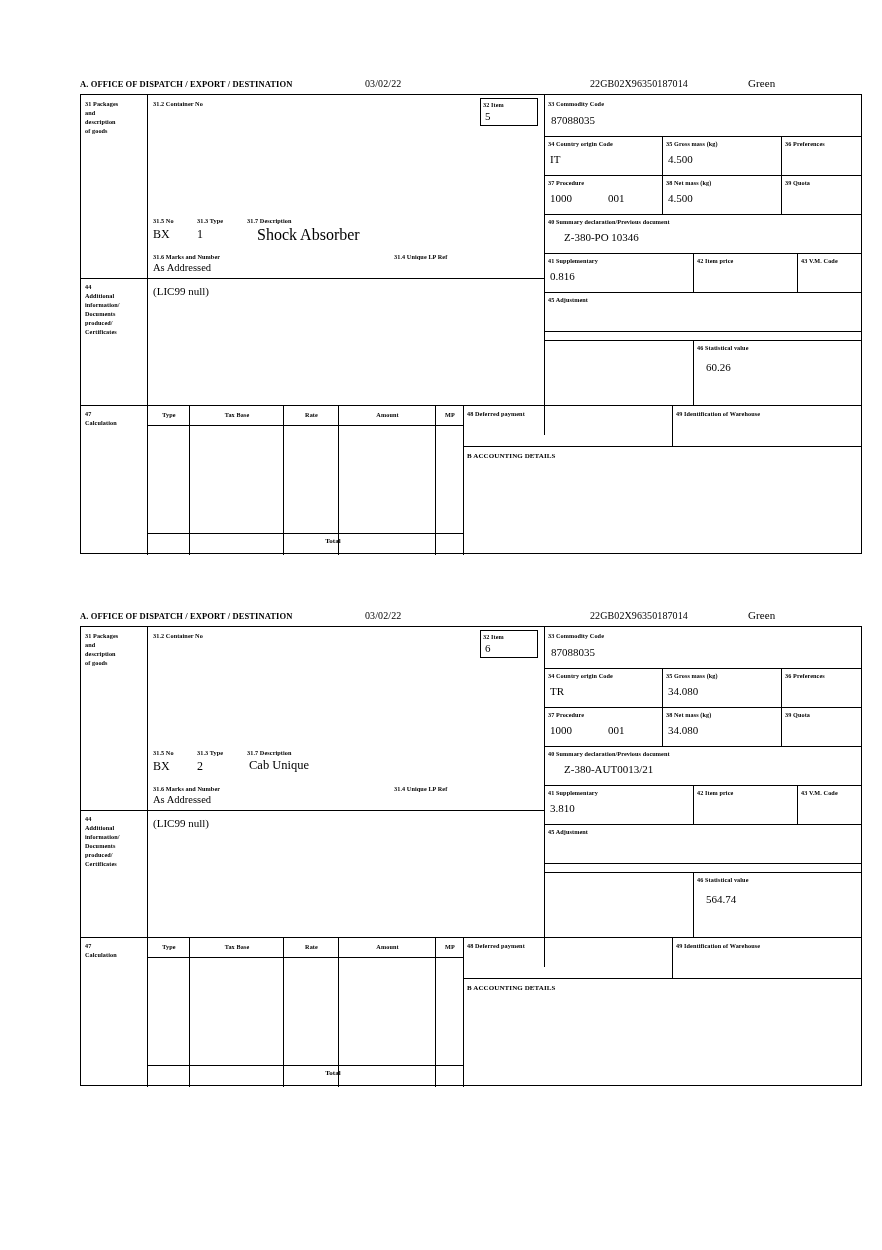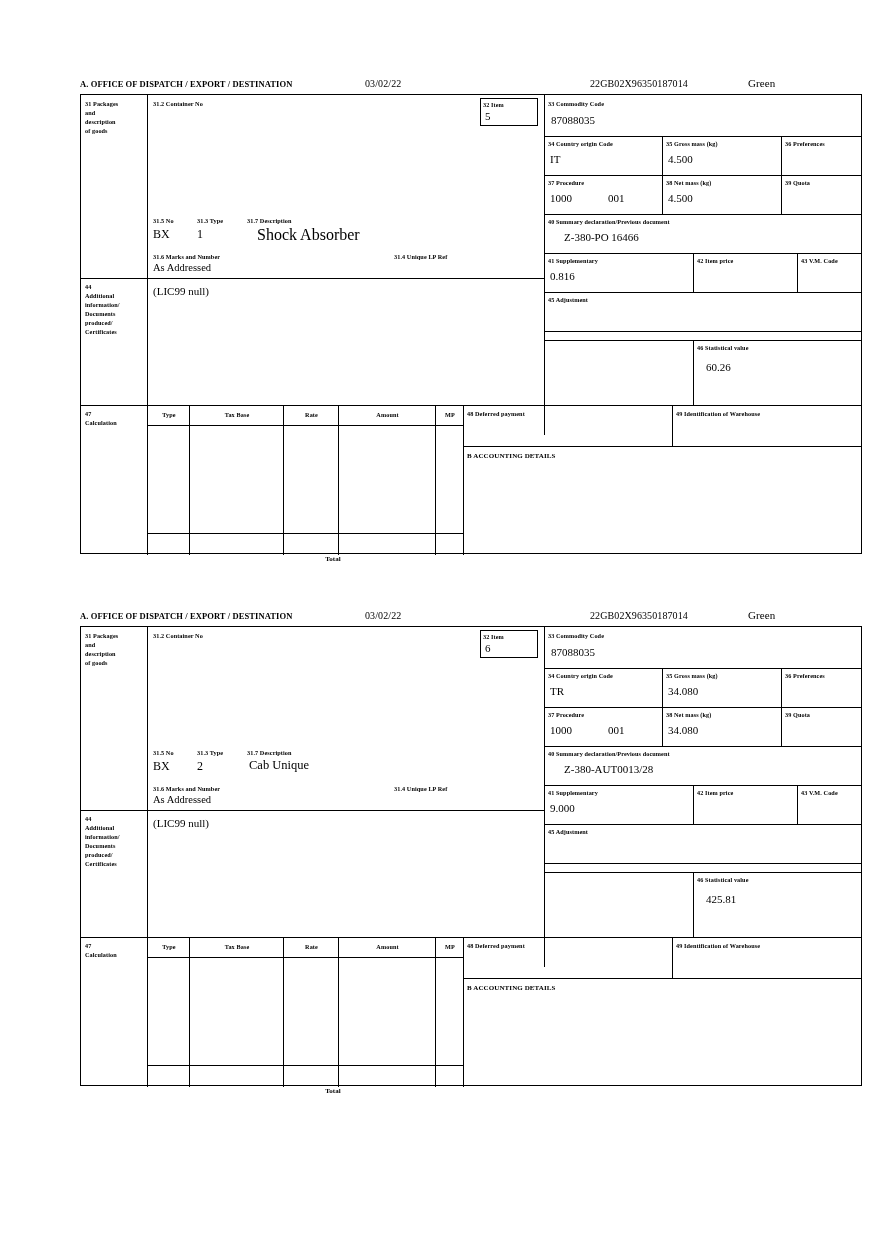--- a/index.html
+++ b/index.html
@@ -86,21 +86,20 @@
 
   
   .item-box {
     position: absolute;
     border: 1px solid #000;
   }
   .total-lbl {
     position: absolute;
     font-size: 7px;
     font-weight: bold;
-    margin-top: 18px;
   }
   .ctr { text-align: center; }
 </style>
 </head>
 <body>
 
 <div class="page">
 
   <div class="form form-1">
 
@@ -188,21 +187,21 @@
 
       <div class="lbl" style="left:467px; top:84px;">37 Procedure</div>
       <div class="val" style="left:469px; top:97px; font-size:11px;">1000</div>
       <div class="val" style="left:527px; top:97px; font-size:11px;">001</div>
       <div class="lbl" style="left:585px; top:84px;">38 Net mass (kg)</div>
       <div class="val" style="left:587px; top:97px; font-size:11px;">4.500</div>
       <div class="lbl" style="left:704px; top:84px;">39 Quota</div>
       <div class="val" style="left:706px; top:97px;"></div>
 
       <div class="lbl" style="left:467px; top:123px;">40 Summary declaration/Previous document</div>
-      <div class="val" style="left:483px; top:136px; font-size:11px;">Z-380-PO 16466</div>
+      <div class="val" style="left:483px; top:136px; font-size:11px;">Z-380-PO 10346</div>
 
       <div class="lbl" style="left:467px; top:162px;">41 Supplementary</div>
       <div class="val" style="left:469px; top:175px; font-size:11px;">0.816</div>
       <div class="lbl" style="left:616px; top:162px;">42 Item price</div>
       <div class="val" style="left:618px; top:175px;"></div>
       <div class="lbl" style="left:720px; top:162px;">43 V.M. Code</div>
       <div class="val" style="left:722px; top:175px;"></div>
 
       <div class="lbl" style="left:4px; top:188px; white-space:pre;">44
 Additional
@@ -318,42 +317,42 @@
 
       <div class="lbl" style="left:467px; top:84px;">37 Procedure</div>
       <div class="val" style="left:469px; top:97px; font-size:11px;">1000</div>
       <div class="val" style="left:527px; top:97px; font-size:11px;">001</div>
       <div class="lbl" style="left:585px; top:84px;">38 Net mass (kg)</div>
       <div class="val" style="left:587px; top:97px; font-size:11px;">34.080</div>
       <div class="lbl" style="left:704px; top:84px;">39 Quota</div>
       <div class="val" style="left:706px; top:97px;"></div>
 
       <div class="lbl" style="left:467px; top:123px;">40 Summary declaration/Previous document</div>
-      <div class="val" style="left:483px; top:136px; font-size:11px;">Z-380-AUT0013/28</div>
+      <div class="val" style="left:483px; top:136px; font-size:11px;">Z-380-AUT0013/21</div>
 
       <div class="lbl" style="left:467px; top:162px;">41 Supplementary</div>
-      <div class="val" style="left:469px; top:175px; font-size:11px;">9.000</div>
+      <div class="val" style="left:469px; top:175px; font-size:11px;">3.810</div>
       <div class="lbl" style="left:616px; top:162px;">42 Item price</div>
       <div class="val" style="left:618px; top:175px;"></div>
       <div class="lbl" style="left:720px; top:162px;">43 V.M. Code</div>
       <div class="val" style="left:722px; top:175px;"></div>
 
       <div class="lbl" style="left:4px; top:188px; white-space:pre;">44
 Additional
 information/
 Documents
 produced/
 Certificates</div>
       <div class="val" style="left:72px; top:190px; font-size:11px;">(LIC99 null)</div>
 
       <div class="lbl" style="left:467px; top:201px;">45 Adjustment</div>
       <div class="val" style="left:469px; top:214px;"></div>
 
       <div class="lbl" style="left:616px; top:249px;">46 Statistical value</div>
-      <div class="val" style="left:625px; top:266px; font-size:11px;">425.81</div>
+      <div class="val" style="left:625px; top:266px; font-size:11px;">564.74</div>
 
       <div class="lbl" style="left:4px; top:315px; white-space:pre;">47
 Calculation</div>
       <div class="lbl ctr" style="left:68px; top:316px; width:40px;">Type</div>
       <div class="lbl ctr" style="left:110px; top:316px; width:92px;">Tax Base</div>
       <div class="lbl ctr" style="left:204px; top:316px; width:53px;">Rate</div>
       <div class="lbl ctr" style="left:259px; top:316px; width:95px;">Amount</div>
       <div class="lbl ctr" style="left:356px; top:316px; width:26px;">MP</div>
       <div class="total-lbl ctr" style="left:202px; top:442px; width:100px;">Total</div>
 

